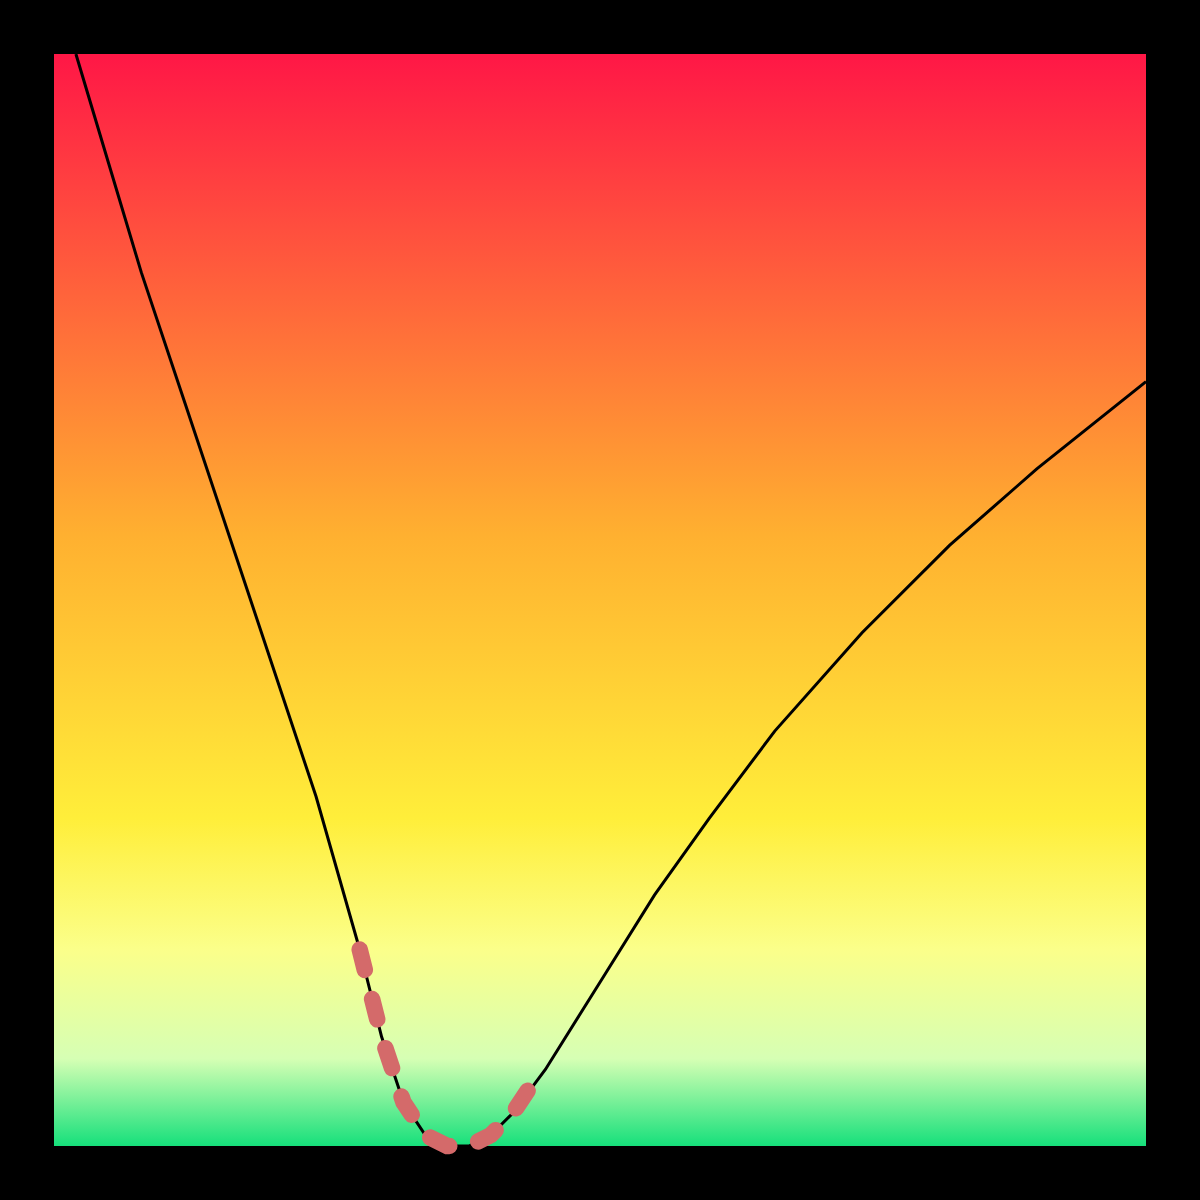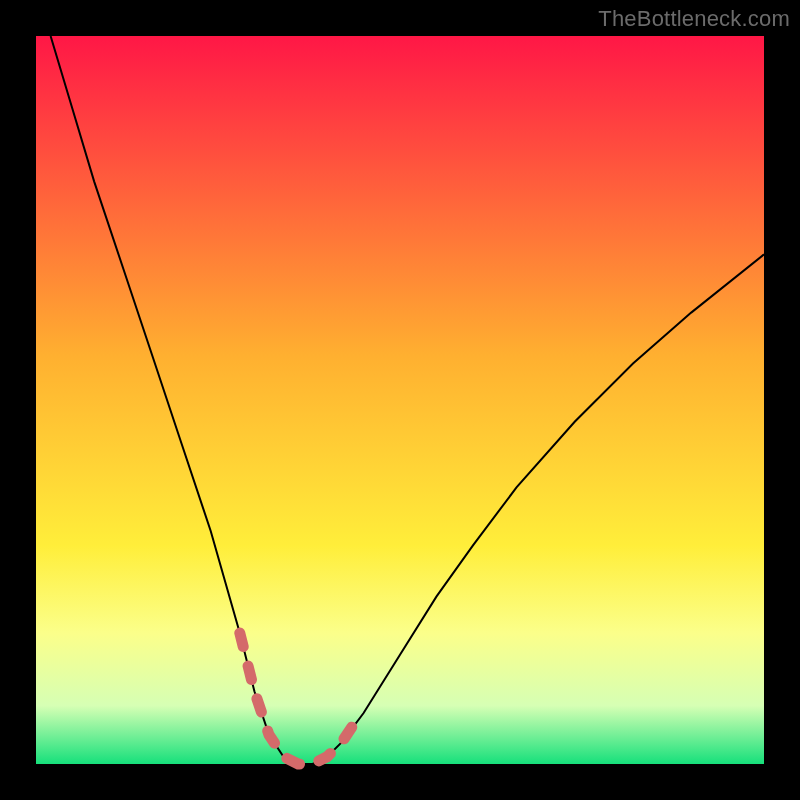--- a/index.html
+++ b/index.html
@@ -30,21 +30,20 @@
   svg.plot {
     position: absolute;
     top: 0;
     left: 0;
   }
 </style>
 </head>
 <body>
 <div class="frame">
 
-  <div class="watermark">TheBottleneck.com</div>
 
   <svg class="plot" width="800" height="800" viewBox="0 0 800 800">
     <defs>
       <linearGradient id="bg-grad" x1="0" y1="0" x2="0" y2="1">
         <stop id="g0" offset="0%" stop-color="#ff1746"></stop>
         <stop id="g1" offset="44%" stop-color="#ffb030"></stop>
         <stop id="g2" offset="70%" stop-color="#ffee3a"></stop>
         <stop id="g3" offset="82%" stop-color="#fbff8a"></stop>
         <stop id="g4" offset="92%" stop-color="#d6ffb4"></stop>
         <stop id="g5" offset="100%" stop-color="#16e07b"></stop>

